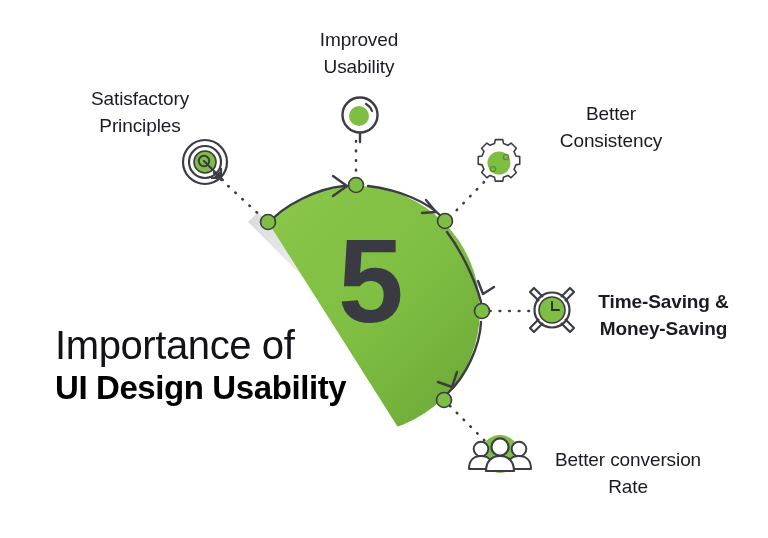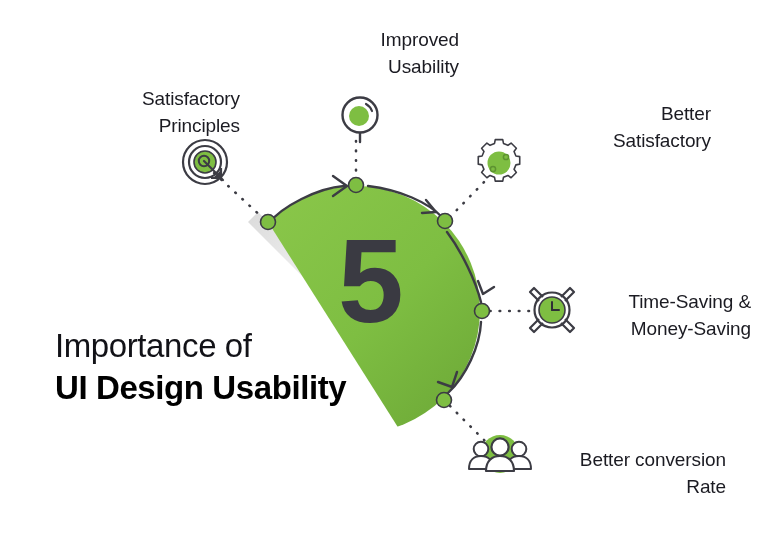--- a/index.html
+++ b/index.html
@@ -27,31 +27,31 @@
   .node-label {
     position: absolute;
     color: #1b1b22;
     font-size: 19px;
     line-height: 27px;
     font-family: "Liberation Sans", sans-serif;
     letter-spacing: -0.1px;
     white-space: pre-line;
     pointer-events: auto;
   }
-  .lbl-center { text-align: right; }
+  .lbl-center { text-align: center; }
 
   #headline {
     position: absolute;
     left: 55px;
     top: 325px;
     width: 380px;
   }
   #headline .hl-line1 {
     display: block;
-    font-size: 33px;
+    font-size: 40px;
     line-height: 41px;
     color: #121217;
     font-weight: 400;
     letter-spacing: -0.4px;
   }
   #headline .hl-line2 {
     display: block;
     font-size: 33px;
     line-height: 44px;
     color: #000000;
@@ -192,23 +192,23 @@
 
   <div class="num-5">5</div>
 
   <div class="node-label lbl-center" style="left:40px; top:85px; width:200px;">Satisfactory
 Principles</div>
 
   <div class="node-label lbl-center" style="left:259px; top:26px; width:200px;">Improved
 Usability</div>
 
   <div class="node-label lbl-center" style="left:511px; top:100px; width:200px;">Better
-Satisfactory</div>
-
-  <div class="node-label lbl-center" style="left:576px; top:288px; width:175px;">Time-Saving &amp;
+Consistency</div>
+
+  <div class="node-label lbl-center" style="left:576px; top:288px; width:175px;font-weight:bold;">Time-Saving &amp;
 Money-Saving</div>
 
   <div class="node-label lbl-center" style="left:530px; top:446px; width:196px;">Better conversion
 Rate</div>
 
   <div id="headline">
     <span class="hl-line1">Importance of</span>
     <span class="hl-line2">UI Design Usability</span>
   </div>
 

